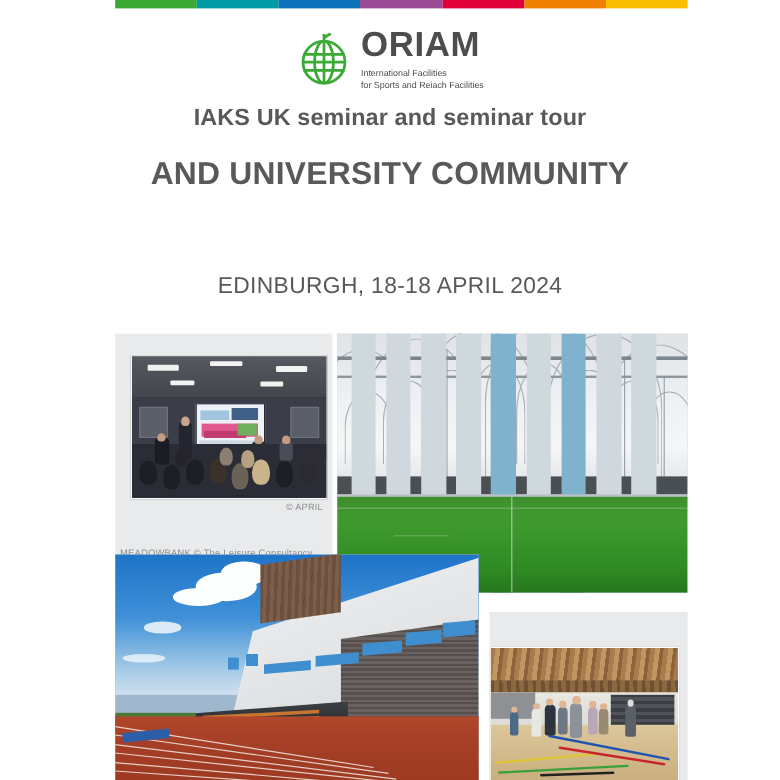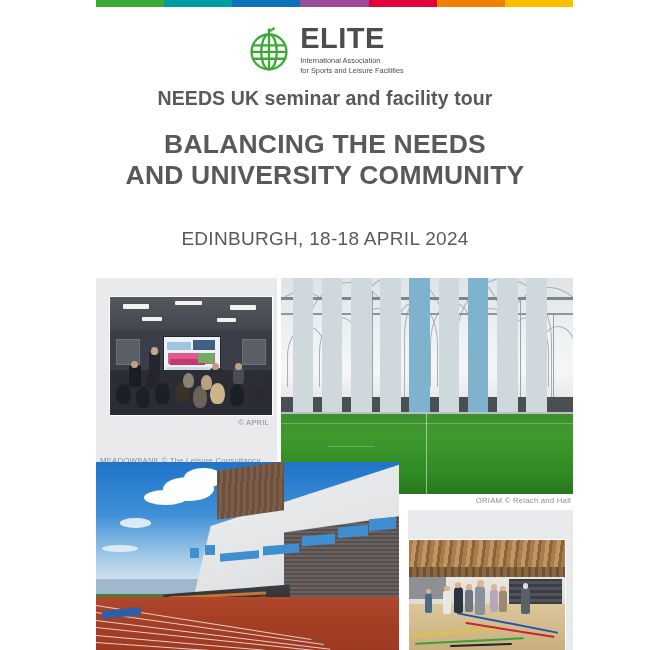--- a/index.html
+++ b/index.html
@@ -156,33 +156,32 @@
             <line x1="50" y1="16" x2="50" y2="92"></line>
             <line x1="13" y1="40" x2="87" y2="40"></line>
             <line x1="12" y1="54" x2="88" y2="54"></line>
             <line x1="13" y1="69" x2="87" y2="69"></line>
           </g>
           <path d="M50 3 L50 18" stroke="#3aaa35" stroke-width="5"></path>
           <path d="M50 10 L62 2" stroke="#3aaa35" stroke-width="5" fill="none"></path>
         </svg>
       </span>
       <span class="logo-text">
-        <span class="logo-main">ELITE</span>
+        <span class="logo-main">ORIAM</span>
         <span class="logo-sub">
-          <span>International Association</span><br>
-          <span>for Sports and Leisure Facilities</span>
+          <span>International Facilities</span><br>
+          <span>for Sports and Reiach Facilities</span>
         </span>
       </span>
     </div>
   </div>
 
-  <div class="subtitle">NEEDS UK seminar and facility tour</div>
+  <div class="subtitle">IAKS UK seminar and seminar tour</div>
 
   <div class="headline">
-    <div>BALANCING THE NEEDS</div>
     <div>AND UNIVERSITY COMMUNITY</div>
   </div>
 
   <div class="dateline">EDINBURGH, 18-18 APRIL 2024</div>
 
   <div class="mosaic">
 
     <div class="panel p-seminar">
       <div class="seminar-photo">
         <div class="ph">
@@ -276,21 +275,20 @@
         <div class="dome-win" style="left:64%;width:7%;background:#7fb3cd"></div>
         <div class="dome-win" style="left:74%;width:7%"></div>
         <div class="dome-win" style="left:84%;width:7%"></div>
         <div class="dome-wall"></div>
         <div class="pitch"></div>
         <div class="pitch-line" style="left:49.5%;top:63%;width:1.6px;height:37%"></div>
         <div class="pitch-line" style="left:0;top:67%;width:100%;height:1px;opacity:.5"></div>
         <div class="pitch-line" style="left:16%;top:78%;width:16%;height:1px;opacity:.45"></div>
       </div>
     </div>
-    <div class="cap-oriam">ORIAM © Reiach and Hall</div>
 
     <div class="panel p-track">
       <div class="ph">
         <div class="tr-sky"></div>
         <div class="cloud" style="left:22%;top:8%;width:17%;height:13%"></div>
         <div class="cloud" style="left:29%;top:3%;width:13%;height:11%"></div>
         <div class="cloud" style="left:16%;top:15%;width:14%;height:8%"></div>
         <div class="cloud" style="left:8%;top:30%;width:10%;height:5%;opacity:.8"></div>
         <div class="cloud" style="left:2%;top:44%;width:12%;height:4%;opacity:.7"></div>
         <div class="tr-building"></div>

